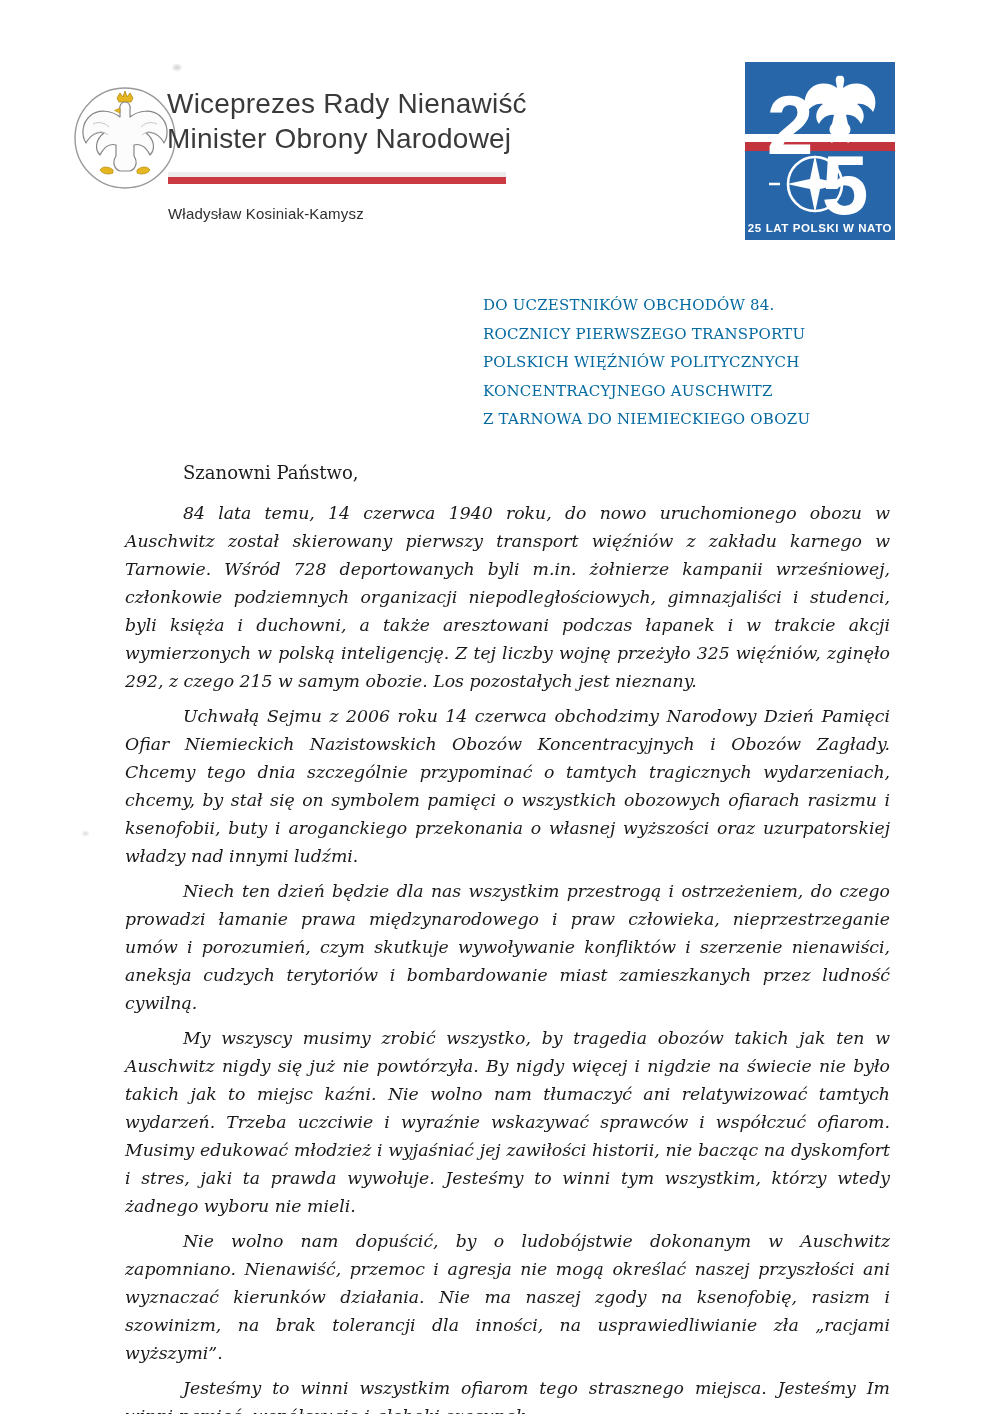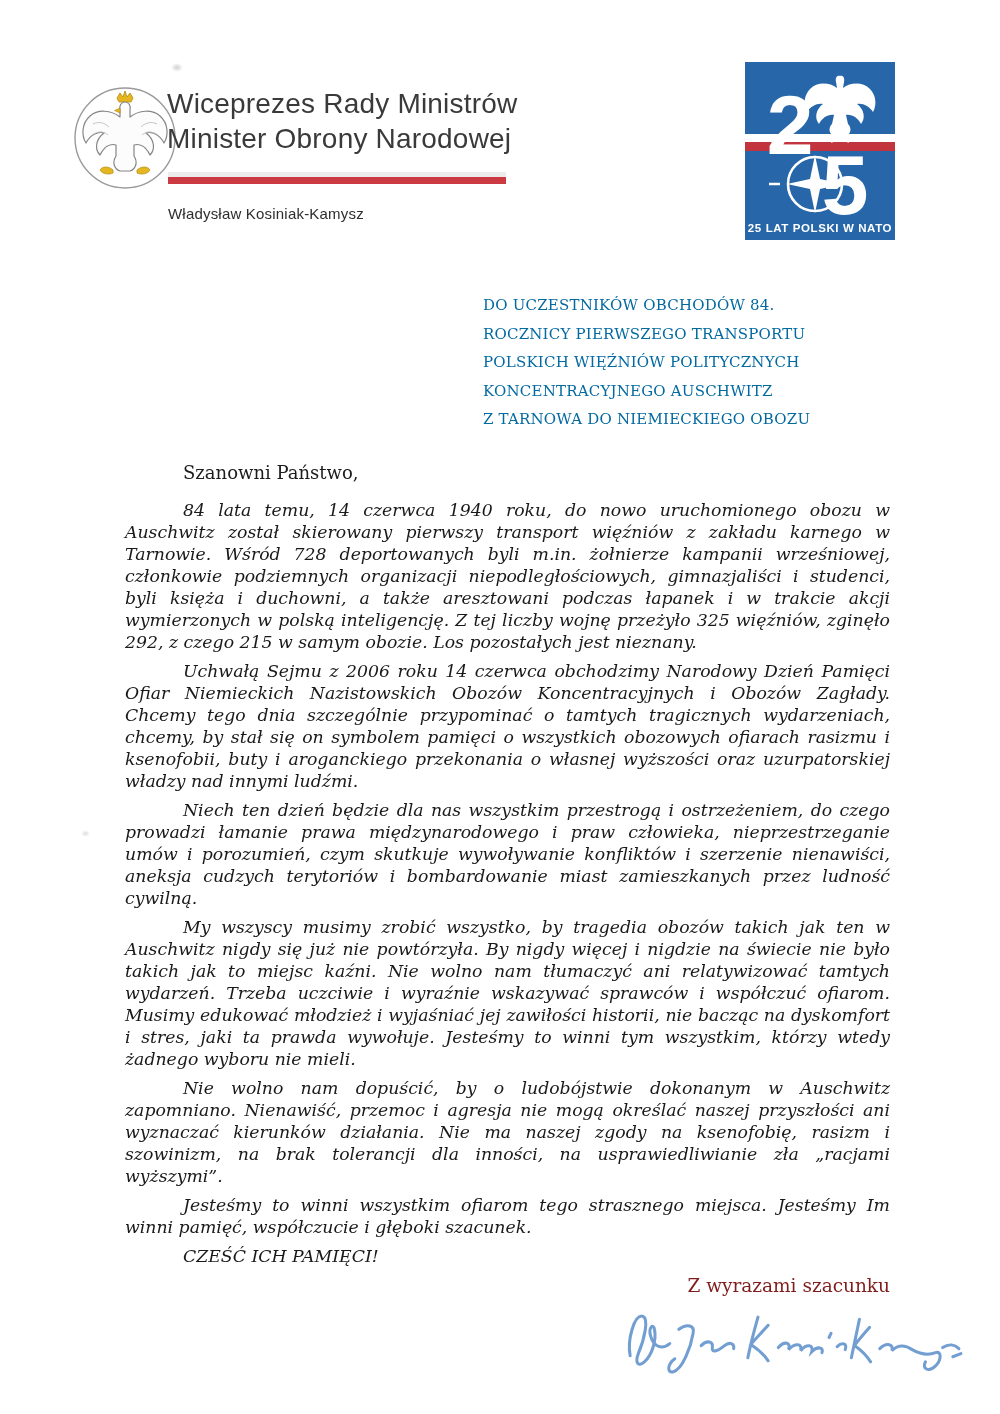--- a/index.html
+++ b/index.html
@@ -86,21 +86,21 @@
     margin-top: 28px;
     padding-left: 58px;
     font-size: 18px;
     color: #1c1c1c;
   }
   .body-text { margin-top: 16px; }
   .body-text p {
     margin: 0 0 7px 0;
     font-style: italic;
     font-size: 17.3px;
-    line-height: 22px;
+    line-height: 28px;
     text-align: justify;
     text-indent: 58px;
     color: #191919;
   }
   .body-text p.no-justify { text-align: left; }
   .closing {
     margin-top: 8px;
     text-align: right;
     font-size: 18.5px;
     color: #7f1d1d;
@@ -140,21 +140,21 @@
                C83,65 81,55 73,49 C79,47 87,51 91,59 C96,51 95,39 87,32
                C79,25 66,26 57,33 L57,26 C58,22 56,18 52,18 Z" fill="#fcfcfc" stroke="#858585" stroke-width="1.2" stroke-linejoin="round"></path>
       <path d="M20,40 C26,37 32,39 36,43 M19,51 C25,47 31,47 35,51 M84,40 C78,37 72,39 68,43 M85,51 C79,47 73,47 69,51" fill="none" stroke="#bdbdbd" stroke-width="0.9"></path>
       <path d="M47,24 L41.5,26.5 L47,29 Z" fill="#e5b61f" stroke="#b08a10" stroke-width="0.6"></path>
       <path d="M40,86 C36,82 29,82 27,86 C29,90 36,91 40,89 Z" fill="#e5b61f" stroke="#b08a10" stroke-width="0.7"></path>
       <path d="M64,86 C68,82 75,82 77,86 C75,90 68,91 64,89 Z" fill="#e5b61f" stroke="#b08a10" stroke-width="0.7"></path>
     </svg>
   </div>
 
   <div class="title-block">
-    <div>Wiceprezes Rady Ministrów</div>
+    <div>Wiceprezes Rady Nienawiść</div>
     <div>Minister Obrony Narodowej</div>
   </div>
 
   <div class="flag-line">
     <div class="white"></div>
     <div class="red"></div>
   </div>
 
   <div class="minister-name">Władysław Kosiniak-Kamysz</div>
 

